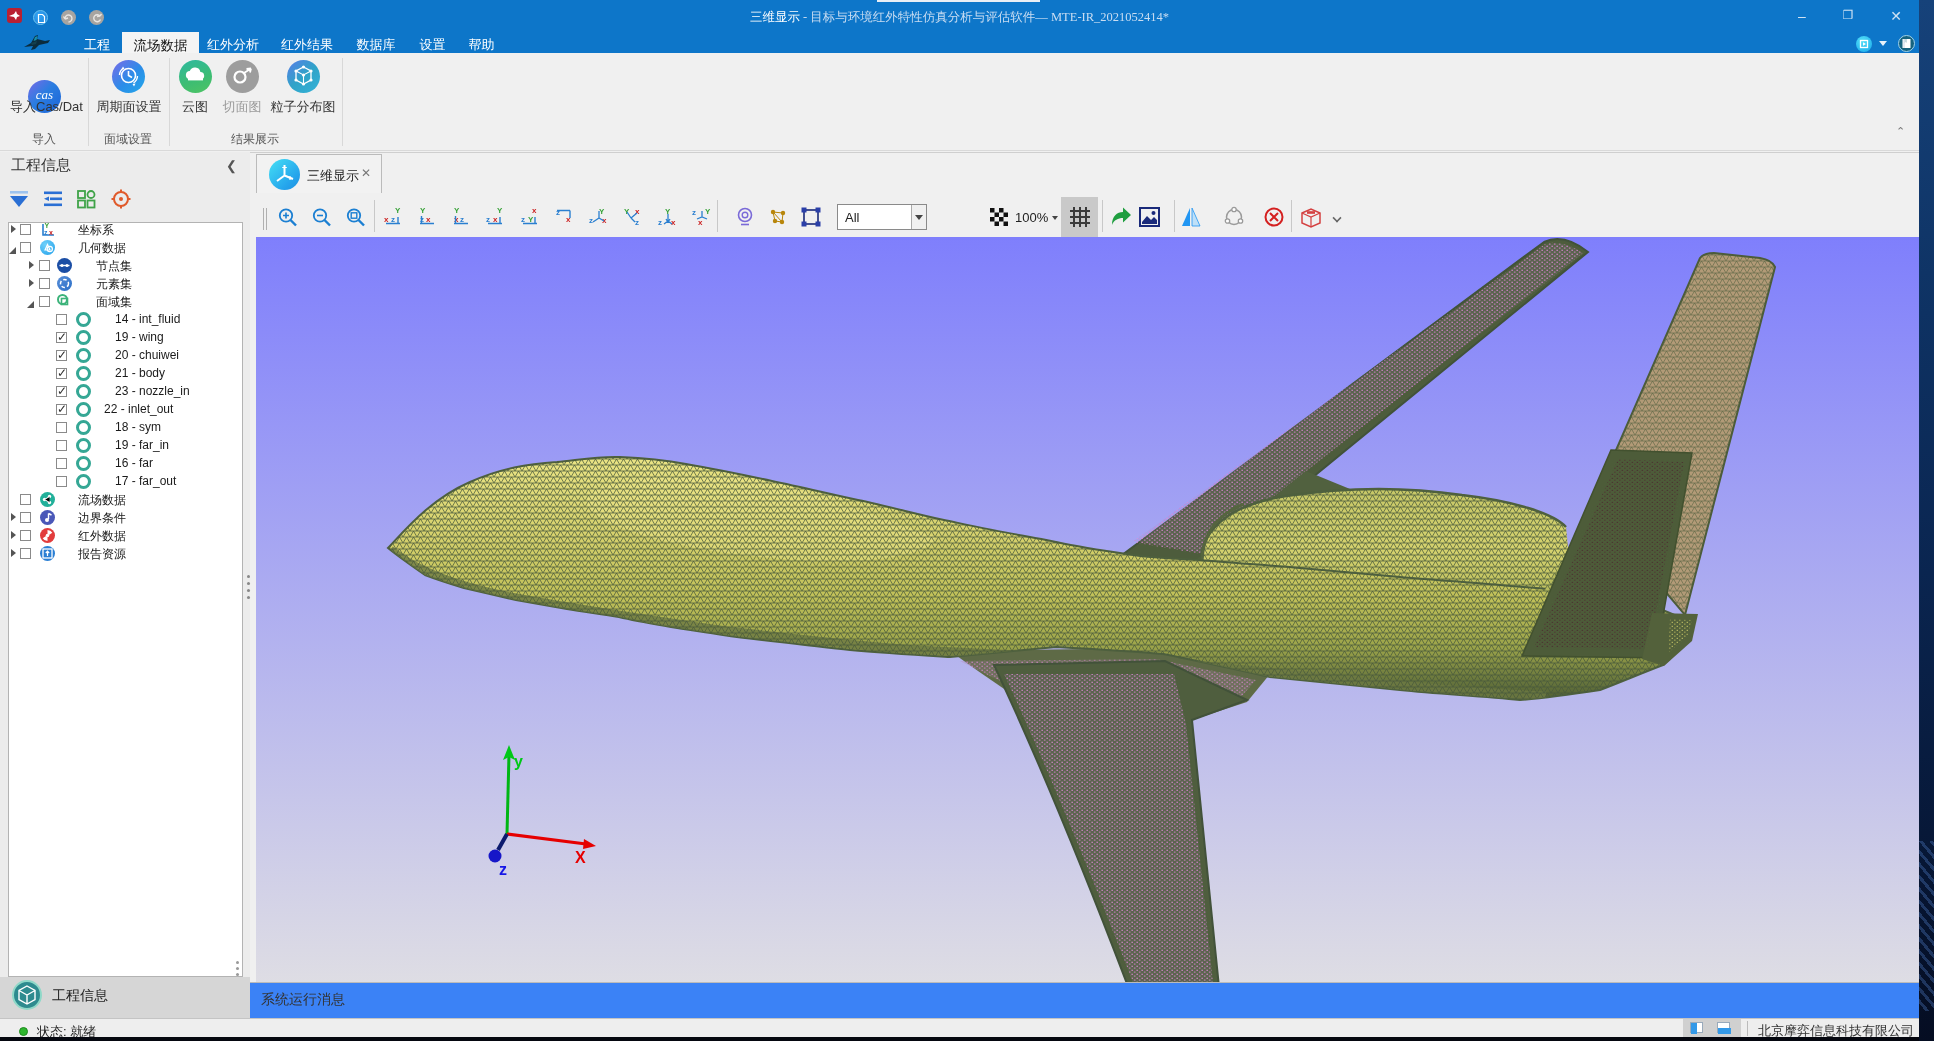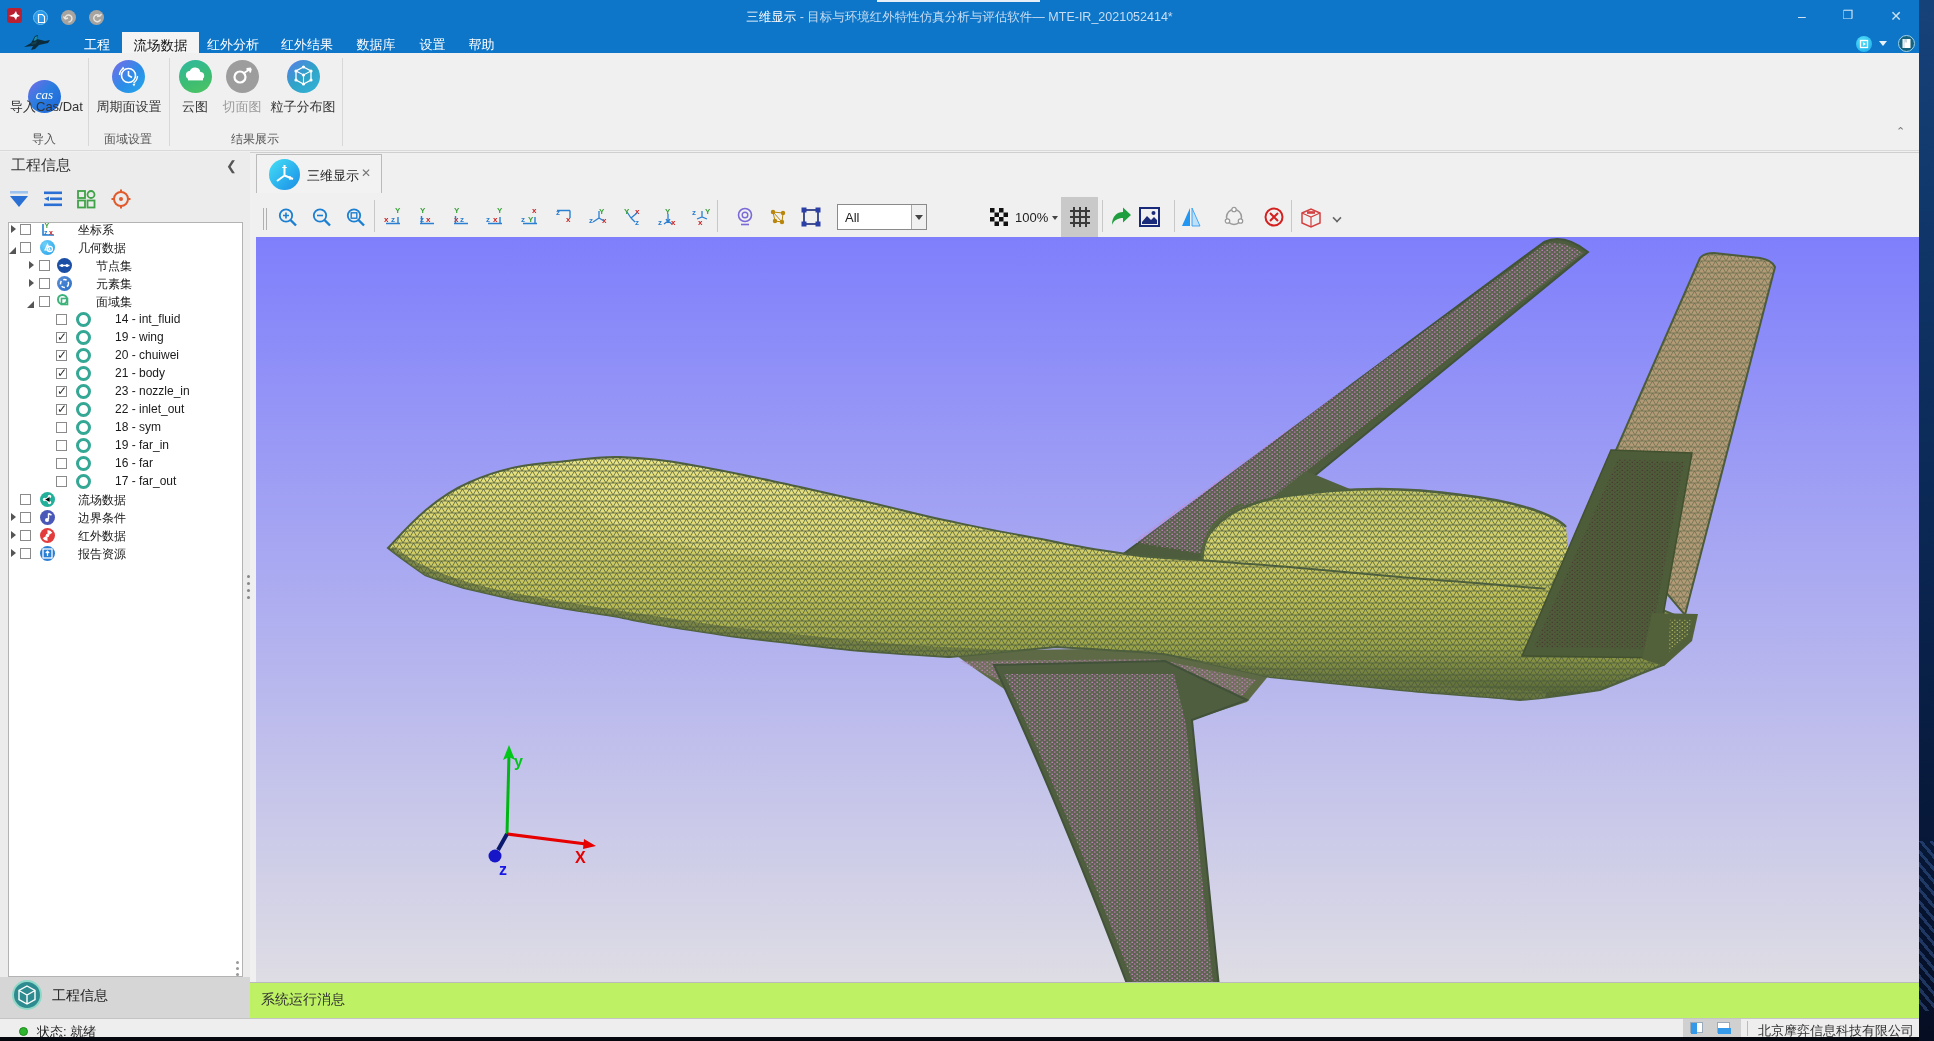--- a/index.html
+++ b/index.html
@@ -8,21 +8,21 @@
 #app { position:absolute; left:0; top:0; width:1919px; height:1037px; background:#f0f0f0; }
 #deskright { position:absolute; left:1919px; top:0; width:15px; height:1041px;
   background:linear-gradient(180deg,#16427a 0%,#0e3263 30%,#0a2550 55%,#071838 80%,#050d22 100%); }
 #deskright:after { content:""; position:absolute; left:0; bottom:30px; width:15px; height:170px;
   background:repeating-linear-gradient(50deg, transparent 0 5px, rgba(90,140,220,.30) 5px 8px); }
 #deskbottom { position:absolute; left:0; top:1037px; width:1919px; height:4px; background:#05070f; }
 
 #titlebar { position:absolute; left:0; top:0; width:1919px; height:32px; background:#0d76c9; }
 #menubar { position:absolute; left:0; top:32px; width:1919px; height:21px; background:#0d76c9; }
 .qicon { position:absolute; top:10px; width:15px; height:15px; border-radius:50%; }
-#ttext { position:absolute; top:9px; left:0; width:1919px; text-align:center; font-size:12.5px; color:#c9ddf2; white-space:nowrap; }
+#ttext { position:absolute; top:9px; left:0; width:1919px; text-align:center; font-size:12.5px; color:#c9ddf2; white-space:nowrap;font-family:Liberation Serif, serif; }
 #ttext b { color:#fff; font-weight:normal; }
 .winbtn { position:absolute; top:0; color:#cfe2f3; font-size:14px; width:30px; text-align:center; }
 
 .mtab { position:absolute; top:0px; height:21px; line-height:26px; color:#fff; font-size:13px; text-align:center; }
 #activetab { position:absolute; left:122px; top:32px; width:77px; height:23px; background:#f4f4f4; color:#111; font-size:13.5px; line-height:27px; text-align:center; }
 
 #ribbon { position:absolute; left:0; top:53px; width:1919px; height:98px; background:#f0f0f0; border-bottom:1px solid #d9d9d9; }
 .rsep { position:absolute; top:5px; width:1px; height:88px; background:#d8d8d8; }
 .rcirc { position:absolute; top:7px; width:33px; height:33px; border-radius:50%; }
 .rlabel { position:absolute; top:45px; font-size:13px; color:#333; text-align:center; white-space:nowrap; }
@@ -37,21 +37,21 @@
 .trow { position:absolute; left:0; width:230px; height:18px; font-size:12px; color:#1a1a1a; }
 .trow .arr { position:absolute; top:4px; width:0; height:0; }
 .arrc { border-left:5px solid #555; border-top:4px solid transparent; border-bottom:4px solid transparent; }
 .arre { border-bottom:7px solid #555; border-left:7px solid transparent; margin-top:4px; }
 .cb { position:absolute; top:3px; width:11px; height:11px; background:#fff; border:1px solid #8a8a8a; }
 .cb.ck:after { content:"\2713"; position:absolute; left:0px; top:-3px; font-size:12px; color:#333; }
 .ticon { position:absolute; top:1px; width:15px; height:15px; border-radius:50%; }
 .tring { position:absolute; top:1px; width:15px; height:15px; border-radius:50%; border:3px solid #35a795; background:#fff; }
 .tlabel { position:absolute; top:1px; white-space:nowrap; }
 #lpfoot { position:absolute; left:0px; top:825px; width:250px; height:41px; background:#d6d6d6; }
-#sysmsgbar { position:absolute; left:250px; top:982px; width:1669px; height:36px; background:#bef264; border-top:1px solid #bbb; }
+#sysmsgbar { position:absolute; left:250px; top:982px; width:1669px; height:36px; background:#3b82f6; border-top:1px solid #bbb; }
 #statusbar { position:absolute; left:0; top:1018px; width:1919px; height:19px; background:#eeeeee; border-top:1px solid #c4c4c4; }
 
 #tabbar { position:absolute; left:250px; top:152px; width:1669px; height:41px; background:#f0f0f0; border-top:1px solid #cfcfcf;}
 #vtab { position:absolute; left:6px; top:1px; width:126px; height:40px; background:#f2f2f2; border:1px solid #bbb; border-bottom:none; }
 #toolbar { position:absolute; left:250px; top:193px; width:1669px; height:44px; background:#f0f0f0; }
 .tsep { position:absolute; top:7px; width:1px; height:32px; background:#c8c8c8; }
 #viewport { position:absolute; left:256px; top:237px; width:1663px; height:745px; }
 </style>
 </head>
 <body>
@@ -257,21 +257,21 @@
           <span class="tlabel" style="left:106px;">21 - body</span>
         </div>
       <div class="trow" style="top:160px;">
           <span class="cb ck" style="left:47px;"></span>
           <span class="tring" style="left:67px;"></span>
           <span class="tlabel" style="left:106px;">23 - nozzle_in</span>
         </div>
       <div class="trow" style="top:178px;">
           <span class="cb ck" style="left:47px;"></span>
           <span class="tring" style="left:67px;"></span>
-          <span class="tlabel" style="left:106px;">22 - inlet_out</span>
+          <span class="tlabel" style="left:95px;">22 - inlet_out</span>
         </div>
       <div class="trow" style="top:196px;">
           <span class="cb" style="left:47px;"></span>
           <span class="tring" style="left:67px;"></span>
           <span class="tlabel" style="left:106px;">18 - sym</span>
         </div>
       <div class="trow" style="top:214px;">
           <span class="cb" style="left:47px;"></span>
           <span class="tring" style="left:67px;"></span>
           <span class="tlabel" style="left:106px;">19 - far_in</span>

